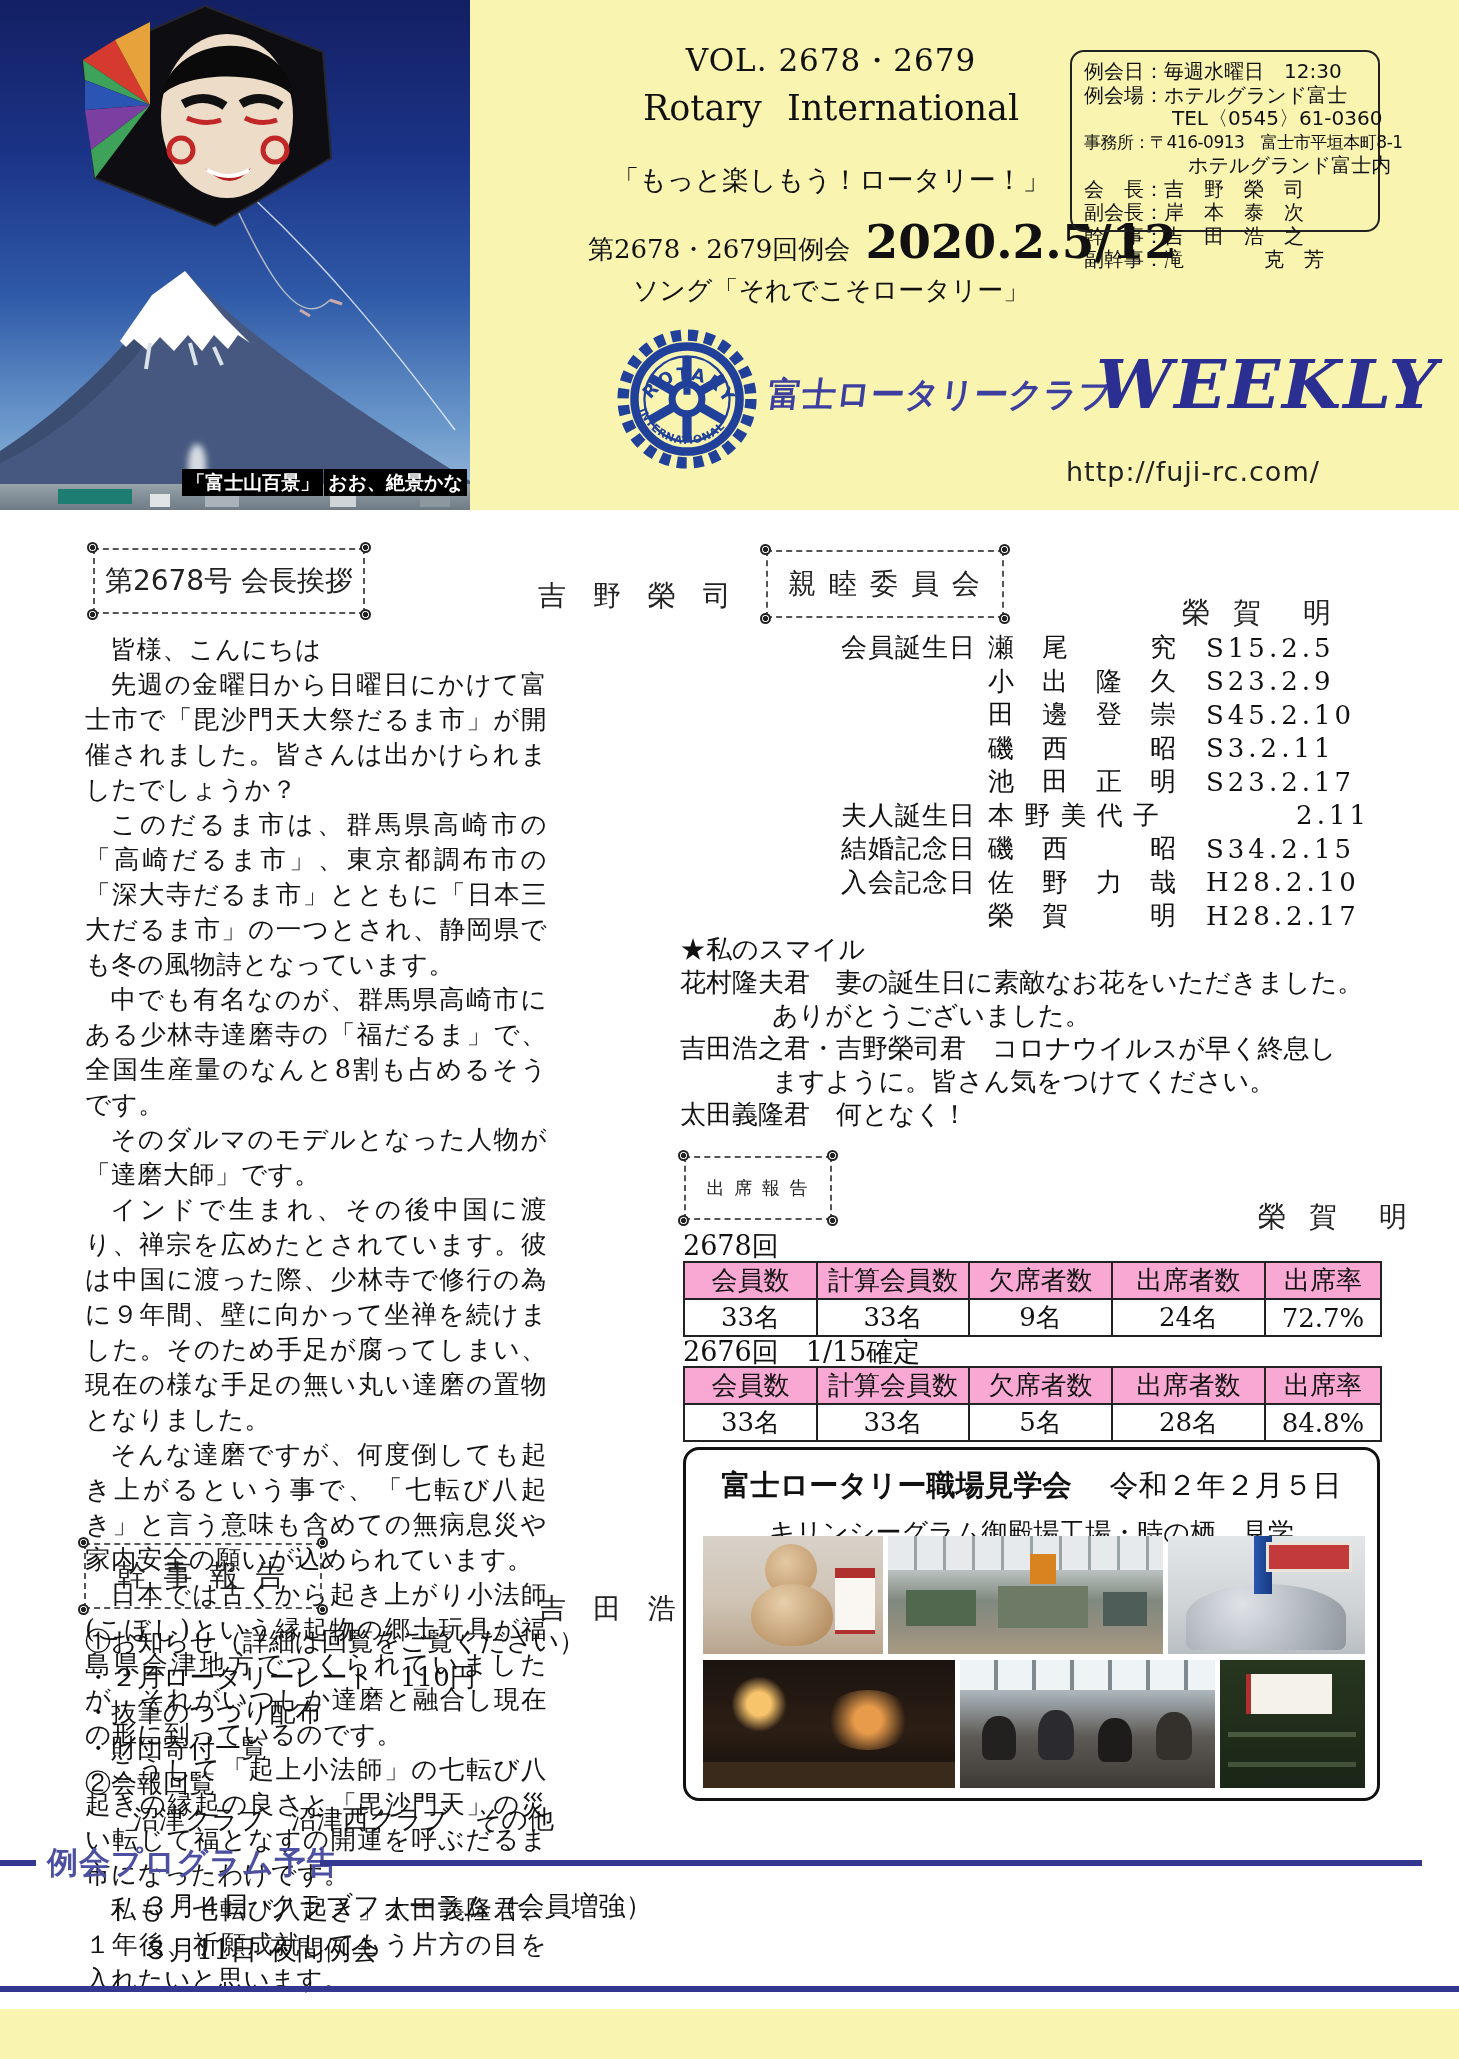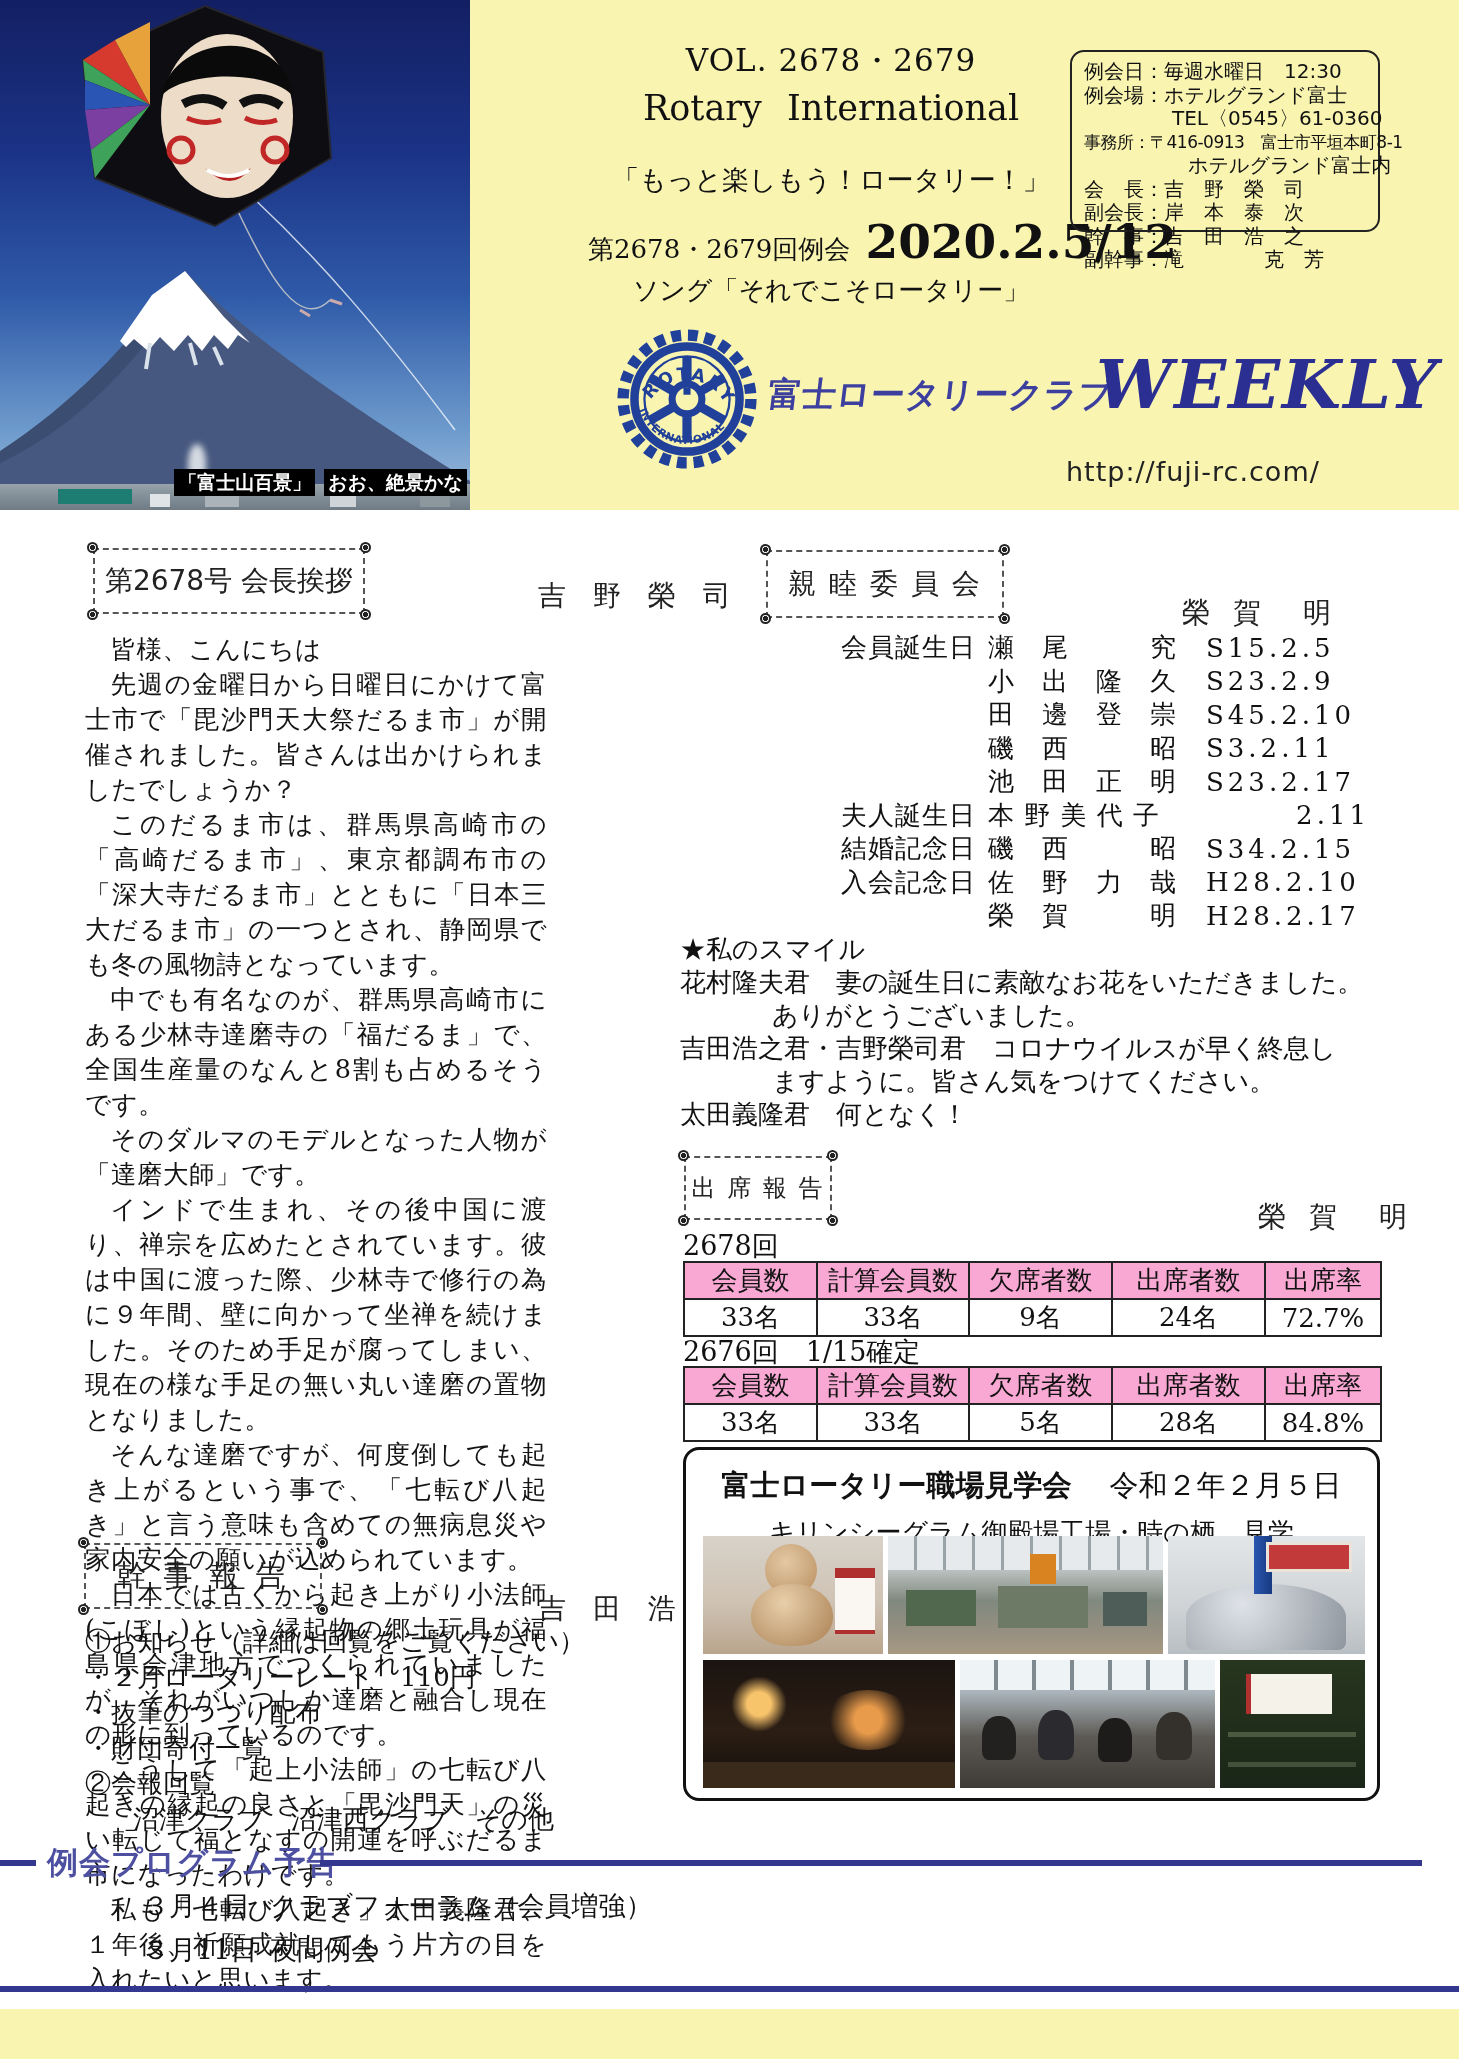--- a/index.html
+++ b/index.html
@@ -11,21 +11,21 @@
     background:linear-gradient(180deg,#131f63 0%,#1b3386 30%,#2f5aa8 58%,#6f9ccd 85%,#a3c0dd 100%)}
   .fuji{position:absolute;left:0;bottom:22px}
   .city{position:absolute;left:0;bottom:0;width:470px;height:26px;background:linear-gradient(180deg,#97a2aa,#6e7b85)}
   .bldg{position:absolute;display:block}
   .b1{left:58px;bottom:6px;width:74px;height:15px;background:#1d7d72}
   .b2{left:150px;bottom:3px;width:20px;height:13px;background:#e0e4e7}
   .b3{left:205px;bottom:3px;width:34px;height:11px;background:#aab3ba}
   .b4{left:330px;bottom:3px;width:26px;height:13px;background:#cfd4d8}
   .b5{left:420px;bottom:3px;width:30px;height:12px;background:#8d979e}
   .smoke{position:absolute;left:188px;bottom:26px;width:18px;height:40px;background:#eef2f4;border-radius:50% 50% 40% 40%;filter:blur(3px);opacity:.85}
-  .caption{position:absolute;right:3px;bottom:14px;display:flex;gap:9px;font-family:"DejaVu Sans","Liberation Sans",sans-serif;font-weight:bold;font-size:19px;color:#fff;white-space:nowrap}
+  .caption{position:absolute;right:3px;bottom:14px;display:flex;gap:1px;font-family:"DejaVu Sans","Liberation Sans",sans-serif;font-weight:bold;font-size:19px;color:#fff;white-space:nowrap}
   .caption span{background:#000;padding:1px 4px;line-height:25px}
   .kite{position:absolute;left:55px;top:0}
   .kitestring{position:absolute;left:0;top:0}
 
   .masthead{position:absolute;left:470px;top:0;width:989px;height:510px;background:#f9f5b1}
   .center-col{position:absolute;left:118px;top:0;width:486px;text-align:center}
   .vol{margin-top:40px;font-size:31px;letter-spacing:1px}
   .org{margin-top:6px;font-size:35px;word-spacing:14px}
   .slogan{margin-top:34px;font-size:27px}
   .meeting{margin-top:16px;white-space:nowrap}
@@ -343,21 +343,21 @@
       <span class="sm-who">太田義隆君</span>
       <span>何となく！</span>
     </div>
   </div>
 
   <div class="dbox" style="left:684px;top:1156px;width:148px;height:64px">
     <span class="dot tl"></span>
       <span class="dot tr"></span>
     <span class="dot bl"></span>
       <span class="dot br"></span>
-    <span class="t" style="font-size:24px;letter-spacing:2px">出 席 報 告</span>
+    <span class="t" style="font-size:18px;letter-spacing:2px">出 席 報 告</span>
   </div>
   <div class="author" style="left:1258px;top:1198px;letter-spacing:7px">榮 賀　明</div>
 
   <div class="tcap" style="left:683px;top:1228px">2678回</div>
   <table class="atable" style="left:683px;top:1261px">
     <colgroup>
         <col style="width:133px">
         <col style="width:152px">
         <col style="width:143px">
         <col style="width:153px">

